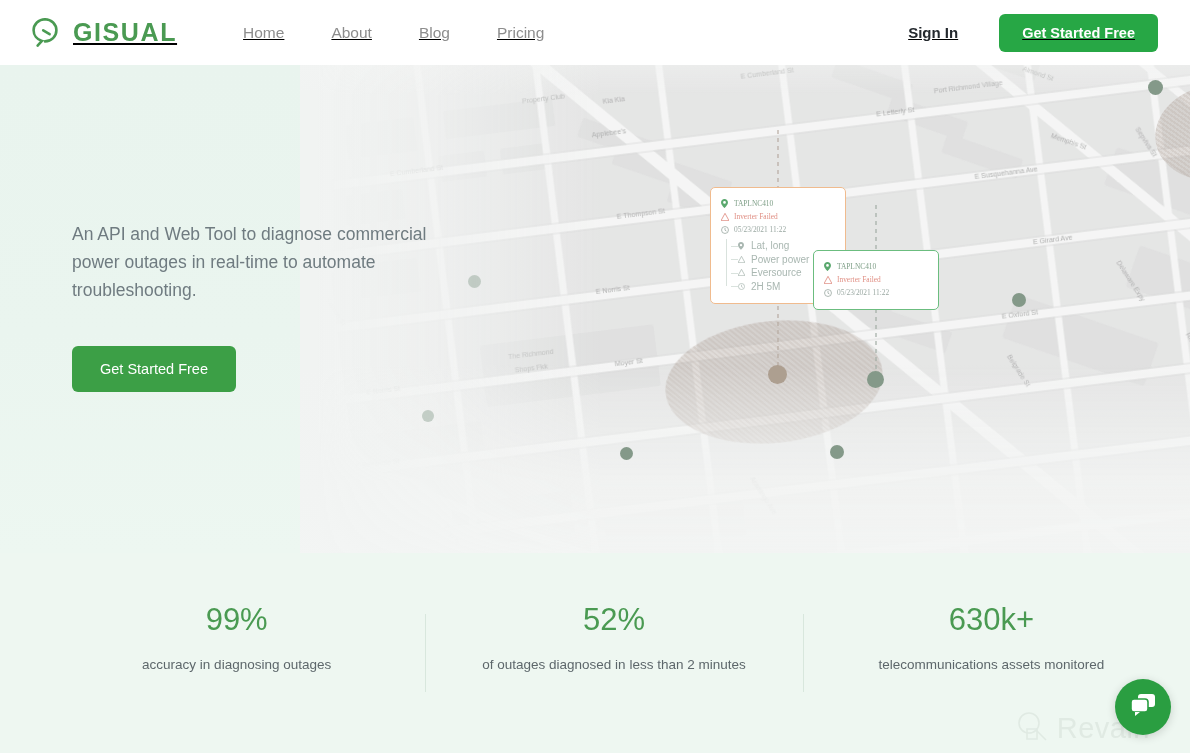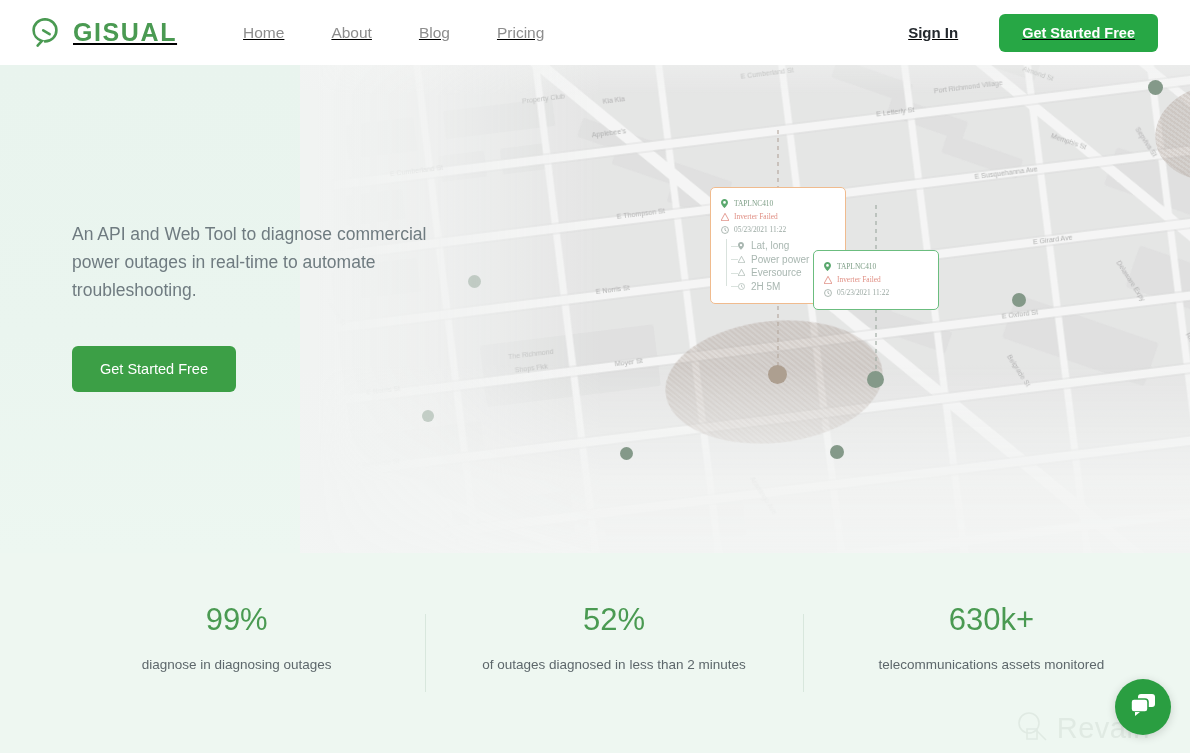--- a/index.html
+++ b/index.html
@@ -480,21 +480,21 @@
 
   <div class="hero-copy">
     <p class="hero-sub">An API and Web Tool to diagnose commercial power outages in real-time to automate troubleshooting.</p>
     <button class="btn-green-lg">Get Started Free</button>
   </div>
 </div>
 
 <div class="stats">
   <div class="stat">
     <div class="stat-value">99%</div>
-    <div class="stat-label">diagnose in diagnosing outages</div>
+    <div class="stat-label">accuracy in diagnosing outages</div>
   </div>
   <div class="stat">
     <div class="stat-value">52%</div>
     <div class="stat-label">of outages diagnosed in less than 2 minutes</div>
   </div>
   <div class="stat">
     <div class="stat-value">630k+</div>
     <div class="stat-label">telecommunications assets monitored</div>
   </div>
 </div>

